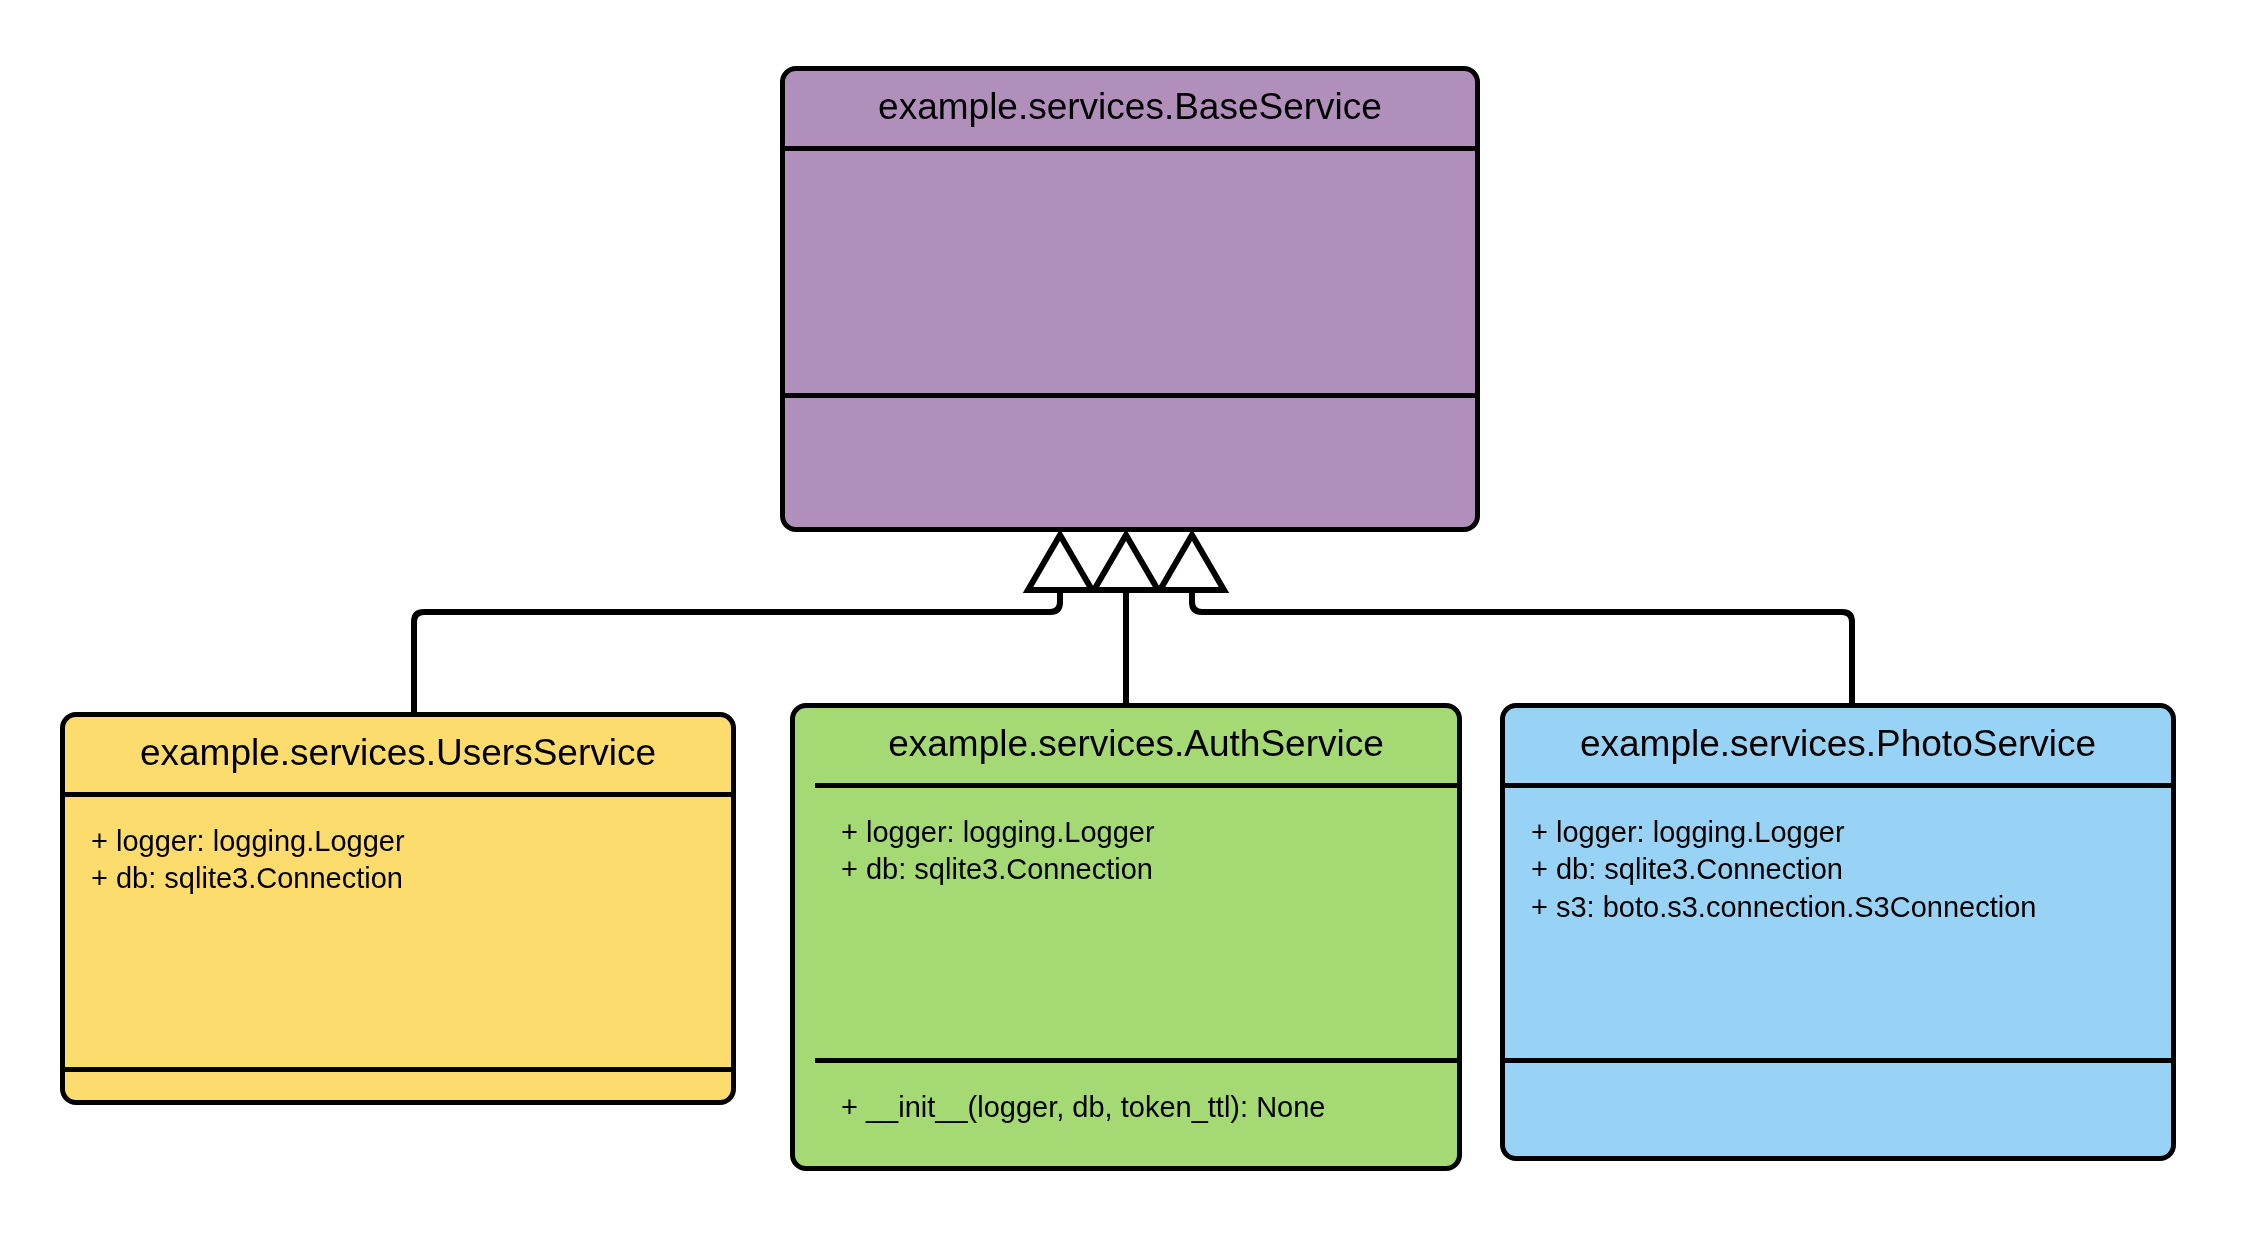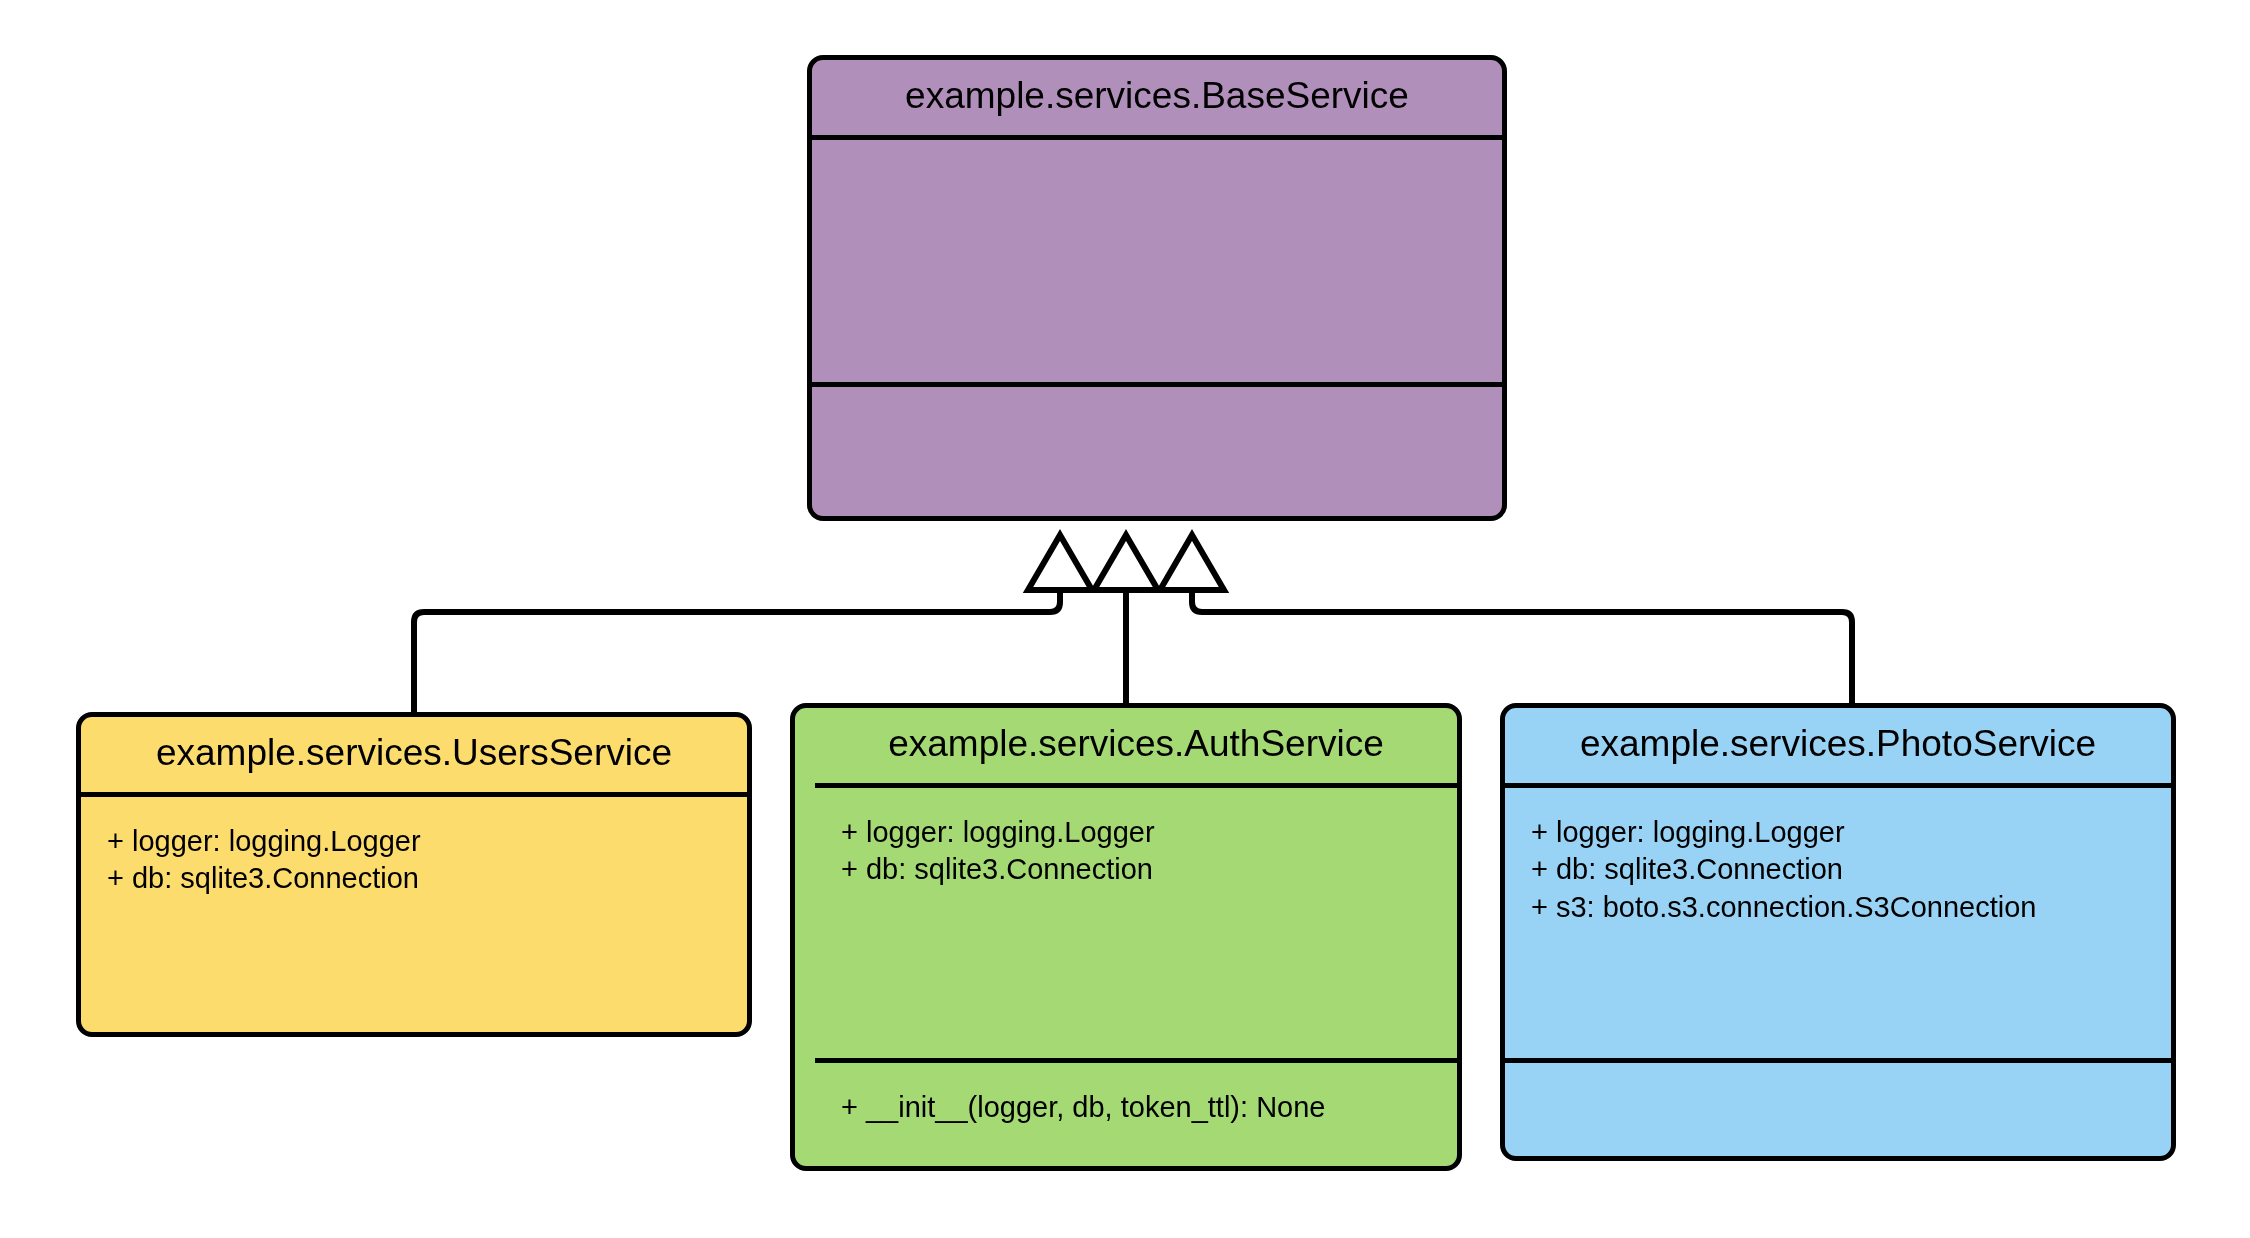--- a/index.html
+++ b/index.html
@@ -62,22 +62,22 @@
   }
   .attrs-purple { min-height: 190px; }
   .meth-purple  { min-height: 190px; }
 
   .c-base   { background: #b18fbb; }
   .c-users  { background: #fddc6e; }
   .c-auth   { background: #a4d973; }
   .c-photo  { background: #98d3f5; }
 
   
-  #box-base  { left: 780px;  top: 55px;   width: 700px; height: 466px; margin-left: 27px; }
-  #box-users { left: 76px;   top: 712px;  width: 676px; height: 325px; }
+  #box-base  { left: 780px;  top: 66px;   width: 700px; height: 466px; }
+  #box-users { left: 60px;   top: 712px;  width: 676px; height: 393px; }
   #box-auth  { left: 790px;  top: 703px;  width: 672px; height: 468px; padding-left: 20px; }
   #box-photo { left: 1500px; top: 703px;  width: 676px; height: 458px; }
 
   #box-users .uml-compartment.attrs { min-height: 218px; }
   #box-auth  .uml-compartment.attrs { min-height: 218px; }
   #box-photo .uml-compartment.attrs { min-height: 218px; }
   #box-users .uml-compartment.meths { min-height: 110px; }
   #box-auth  .uml-compartment.meths { min-height: 110px; }
   #box-photo .uml-compartment.meths { min-height: 110px; }
 </style>

